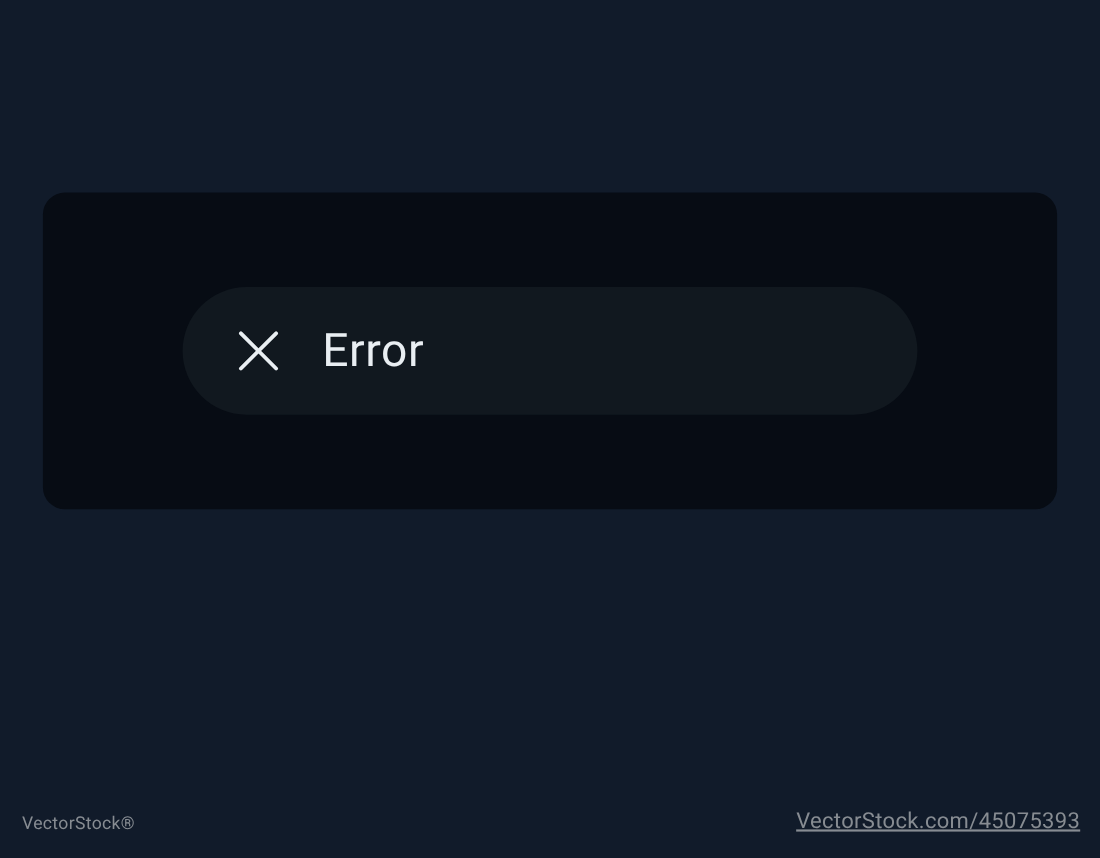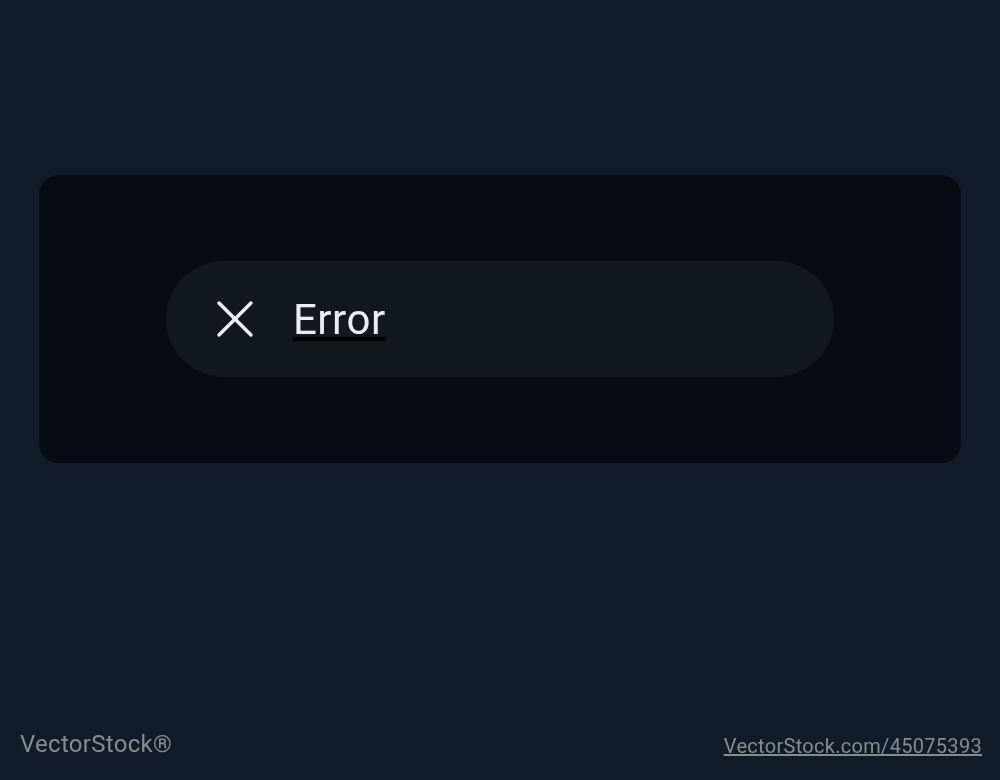--- a/index.html
+++ b/index.html
@@ -32,21 +32,20 @@
       left: 39px;
     }
     .pill {
       width: 668px;
       height: 116px;
       background: #11181f;
       border-radius: 58px;
       display: flex;
       align-items: center;
       padding-left: 45px;
-      text-decoration: underline;
     }
     .close-icon {
       width: 48px;
       height: 48px;
       flex-shrink: 0;
     }
     .close-icon svg {
       width: 100%;
       height: 100%;
       stroke: #e9eef2;
@@ -58,21 +57,21 @@
       font-size: 42px;
       font-weight: 400;
       margin-left: 34px;
       letter-spacing: 0.5px;
     }
     .watermark-left {
       position: absolute;
       bottom: 22px;
       left: 20px;
       color: #878c92;
-      font-size: 24px;
+      font-size: 16px;
       font-weight: 400;
       letter-spacing: 0.3px;
     }
     .watermark-right {
       position: absolute;
       bottom: 22px;
       right: 18px;
       color: #878c92;
       font-size: 20px;
       font-weight: 400;

